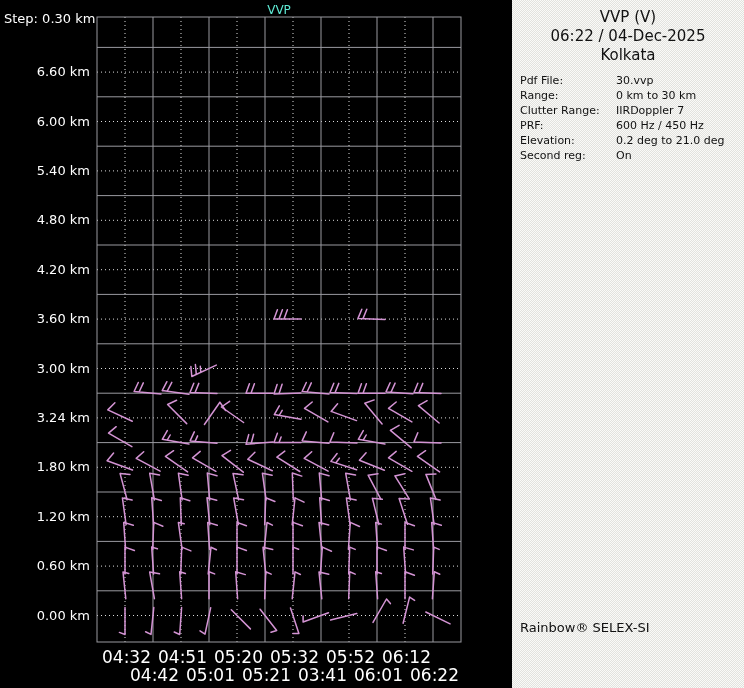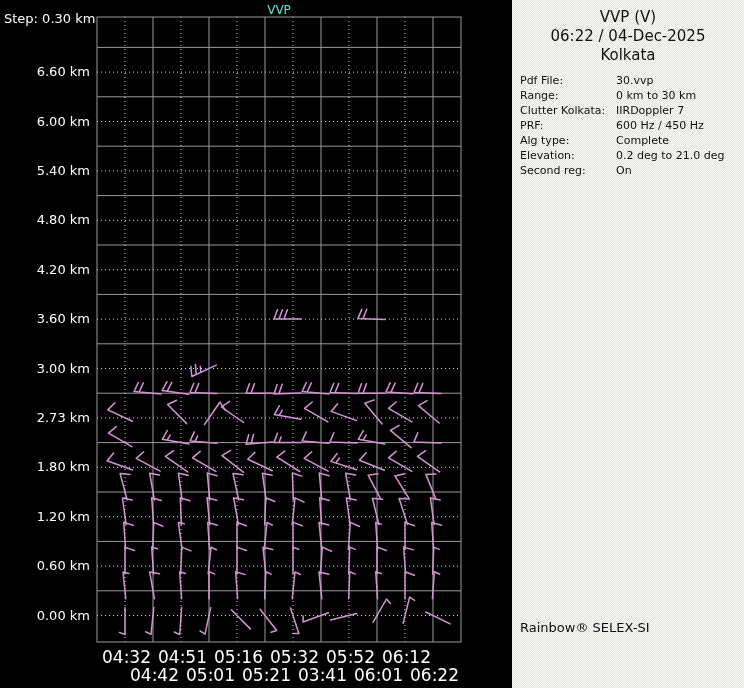--- a/index.html
+++ b/index.html
@@ -201,30 +201,30 @@
     <div class="plot-title">VVP</div>
     <div class="step-label">Step: 0.30 km</div>
     <div id="y-labels">
         <div class="y-label" style="top: 64.1022px;">6.60 km</div>
         <div class="y-label" style="top: 113.502px;">6.00 km</div>
         <div class="y-label" style="top: 162.902px;">5.40 km</div>
         <div class="y-label" style="top: 212.302px;">4.80 km</div>
         <div class="y-label" style="top: 261.701px;">4.20 km</div>
         <div class="y-label" style="top: 311.101px;">3.60 km</div>
         <div class="y-label" style="top: 360.501px;">3.00 km</div>
-        <div class="y-label" style="top: 409.901px;">2.73 km</div>
+        <div class="y-label" style="top: 409.901px;">3.24 km</div>
         <div class="y-label" style="top: 459.301px;">1.80 km</div>
         <div class="y-label" style="top: 508.7px;">1.20 km</div>
         <div class="y-label" style="top: 558.1px;">0.60 km</div>
         <div class="y-label" style="top: 607.5px;">0.00 km</div>
       </div>
     <div id="x-labels">
         <div class="x-label" style="left: 102px; top: 650px;">04:32</div>
         <div class="x-label" style="left: 158px; top: 650px;">04:51</div>
-        <div class="x-label" style="left: 214px; top: 650px;">05:16</div>
+        <div class="x-label" style="left: 214px; top: 650px;">05:20</div>
         <div class="x-label" style="left: 270px; top: 650px;">05:32</div>
         <div class="x-label" style="left: 326px; top: 650px;">05:52</div>
         <div class="x-label" style="left: 382px; top: 650px;">06:12</div>
         <div class="x-label" style="left: 130px; top: 668px;">04:42</div>
         <div class="x-label" style="left: 186px; top: 668px;">05:01</div>
         <div class="x-label" style="left: 242px; top: 668px;">05:21</div>
         <div class="x-label" style="left: 298px; top: 668px;">03:41</div>
         <div class="x-label" style="left: 354px; top: 668px;">06:01</div>
         <div class="x-label" style="left: 410px; top: 668px;">06:22</div>
       </div>
@@ -239,30 +239,26 @@
     <div class="panel-params" id="params">
         <div class="param-row">
           <span class="param-label">Pdf File:</span>
           <span class="param-value">30.vvp</span>
         </div>
         <div class="param-row">
           <span class="param-label">Range:</span>
           <span class="param-value">0 km to 30 km</span>
         </div>
         <div class="param-row">
-          <span class="param-label">Clutter Kolkata:</span>
+          <span class="param-label">Clutter Range:</span>
           <span class="param-value">IIRDoppler 7</span>
         </div>
         <div class="param-row">
           <span class="param-label">PRF:</span>
           <span class="param-value">600 Hz / 450 Hz</span>
-        </div>
-        <div class="param-row">
-          <span class="param-label">Alg type:</span>
-          <span class="param-value">Complete</span>
         </div>
         <div class="param-row">
           <span class="param-label">Elevation:</span>
           <span class="param-value">0.2 deg to 21.0 deg</span>
         </div>
         <div class="param-row">
           <span class="param-label">Second reg:</span>
           <span class="param-value">On</span>
         </div>
       </div>

